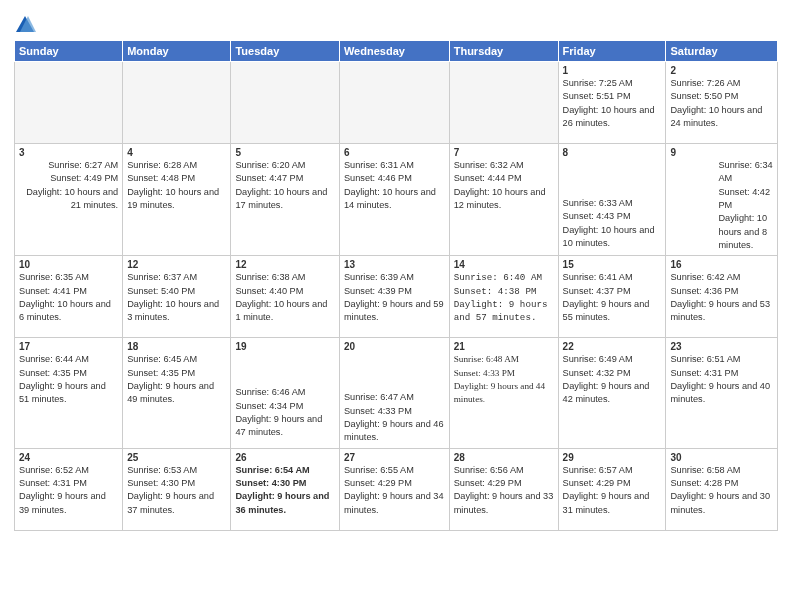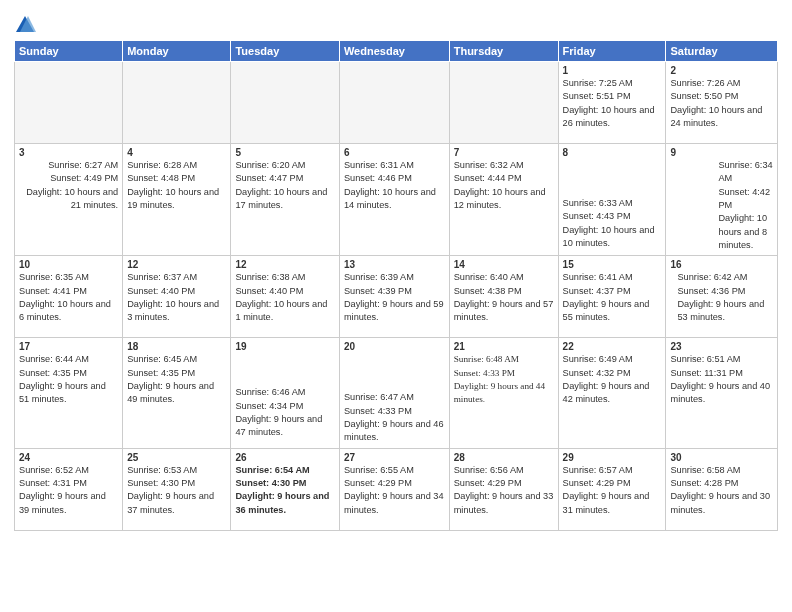--- a/index.html
+++ b/index.html
@@ -190,50 +190,50 @@
         <tr>
           <td>
             <span class="day-num">10</span>
             <div class="day-info" style="white-space: pre-line;">Sunrise: 6:35 AM
 Sunset: 4:41 PM
 Daylight: 10 hours and 6 minutes.</div>
           </td>
           <td>
             <span class="day-num">12</span>
             <div class="day-info" style="white-space: pre-line;">Sunrise: 6:37 AM
-Sunset: 4:40 PM
+Sunset: 5:40 PM
 Daylight: 10 hours and 3 minutes.</div>
           </td>
           <td>
             <span class="day-num">12</span>
             <div class="day-info" style="white-space: pre-line;">Sunrise: 6:38 AM
 Sunset: 4:40 PM
 Daylight: 10 hours and 1 minute.</div>
           </td>
           <td>
             <span class="day-num">13</span>
             <div class="day-info" style="white-space: pre-line;">Sunrise: 6:39 AM
 Sunset: 4:39 PM
 Daylight: 9 hours and 59 minutes.</div>
           </td>
           <td>
             <span class="day-num">14</span>
-            <div class="day-info" style="white-space: pre-line;">Sunrise: 6:40 AM
+            <div class="day-info" style="white-space: pre-line; font-family: Liberation Mono, monospace;">Sunrise: 6:40 AM
 Sunset: 4:38 PM
 Daylight: 9 hours and 57 minutes.</div>
           </td>
           <td>
             <span class="day-num">15</span>
             <div class="day-info" style="white-space: pre-line;">Sunrise: 6:41 AM
 Sunset: 4:37 PM
 Daylight: 9 hours and 55 minutes.</div>
           </td>
           <td>
             <span class="day-num">16</span>
-            <div class="day-info" style="white-space: pre-line; margin-left: 7px;">Sunrise: 6:42 AM
+            <div class="day-info" style="white-space: pre-line;">Sunrise: 6:42 AM
 Sunset: 4:36 PM
 Daylight: 9 hours and 53 minutes.</div>
           </td>
         </tr>
         <tr>
           <td>
             <span class="day-num">17</span>
             <div class="day-info" style="white-space: pre-line;">Sunrise: 6:44 AM
 Sunset: 4:35 PM
 Daylight: 9 hours and 51 minutes.</div>
@@ -264,21 +264,21 @@
           </td>
           <td>
             <span class="day-num">22</span>
             <div class="day-info" style="white-space: pre-line;">Sunrise: 6:49 AM
 Sunset: 4:32 PM
 Daylight: 9 hours and 42 minutes.</div>
           </td>
           <td>
             <span class="day-num">23</span>
             <div class="day-info" style="white-space: pre-line;">Sunrise: 6:51 AM
-Sunset: 11:31 PM
+Sunset: 4:31 PM
 Daylight: 9 hours and 40 minutes.</div>
           </td>
         </tr>
         <tr>
           <td>
             <span class="day-num">24</span>
             <div class="day-info" style="white-space: pre-line;">Sunrise: 6:52 AM
 Sunset: 4:31 PM
 Daylight: 9 hours and 39 minutes.</div>
           </td>

